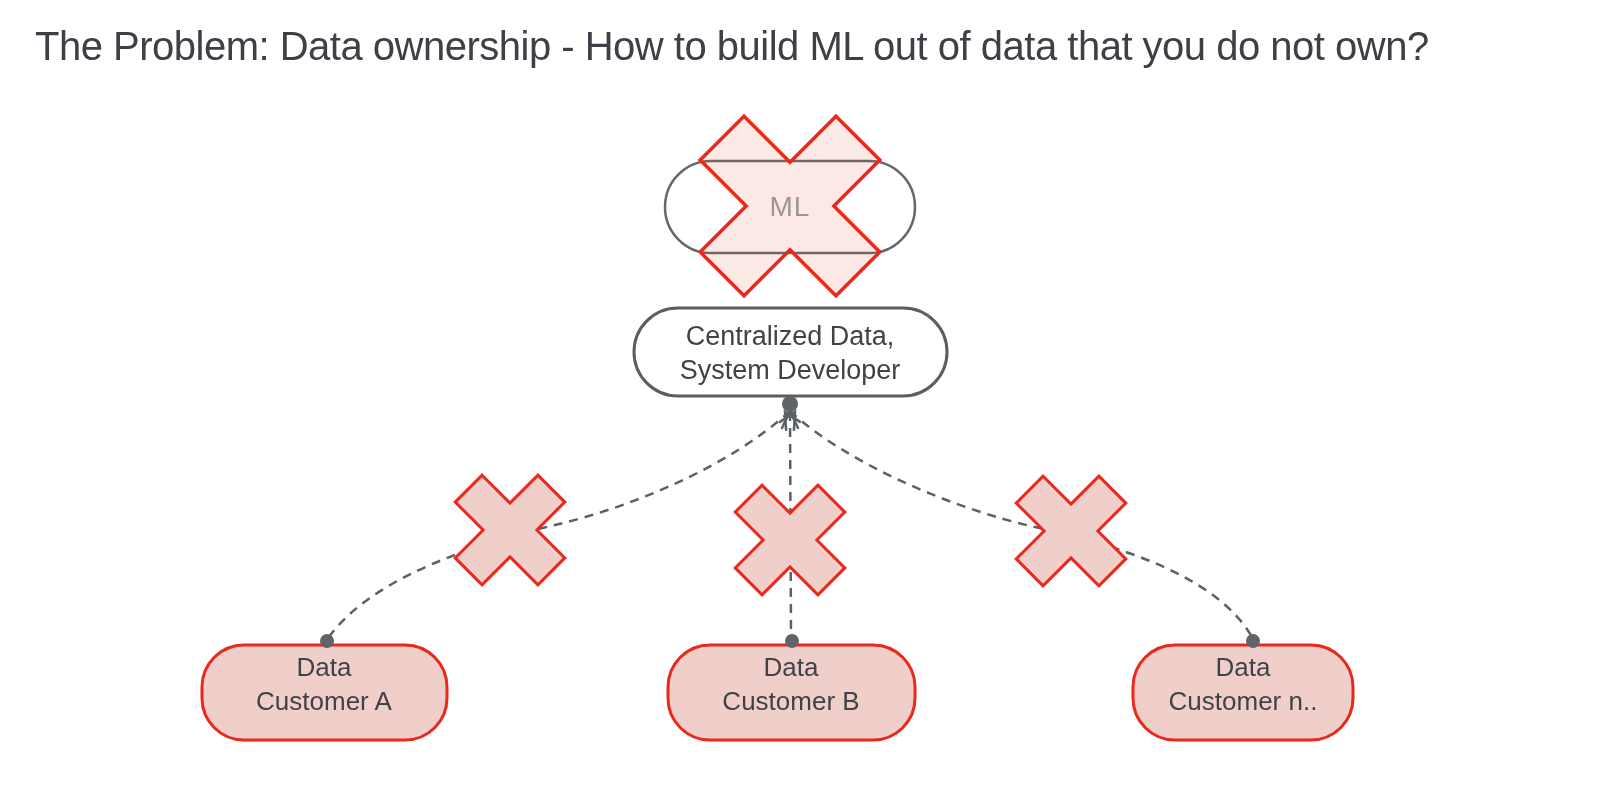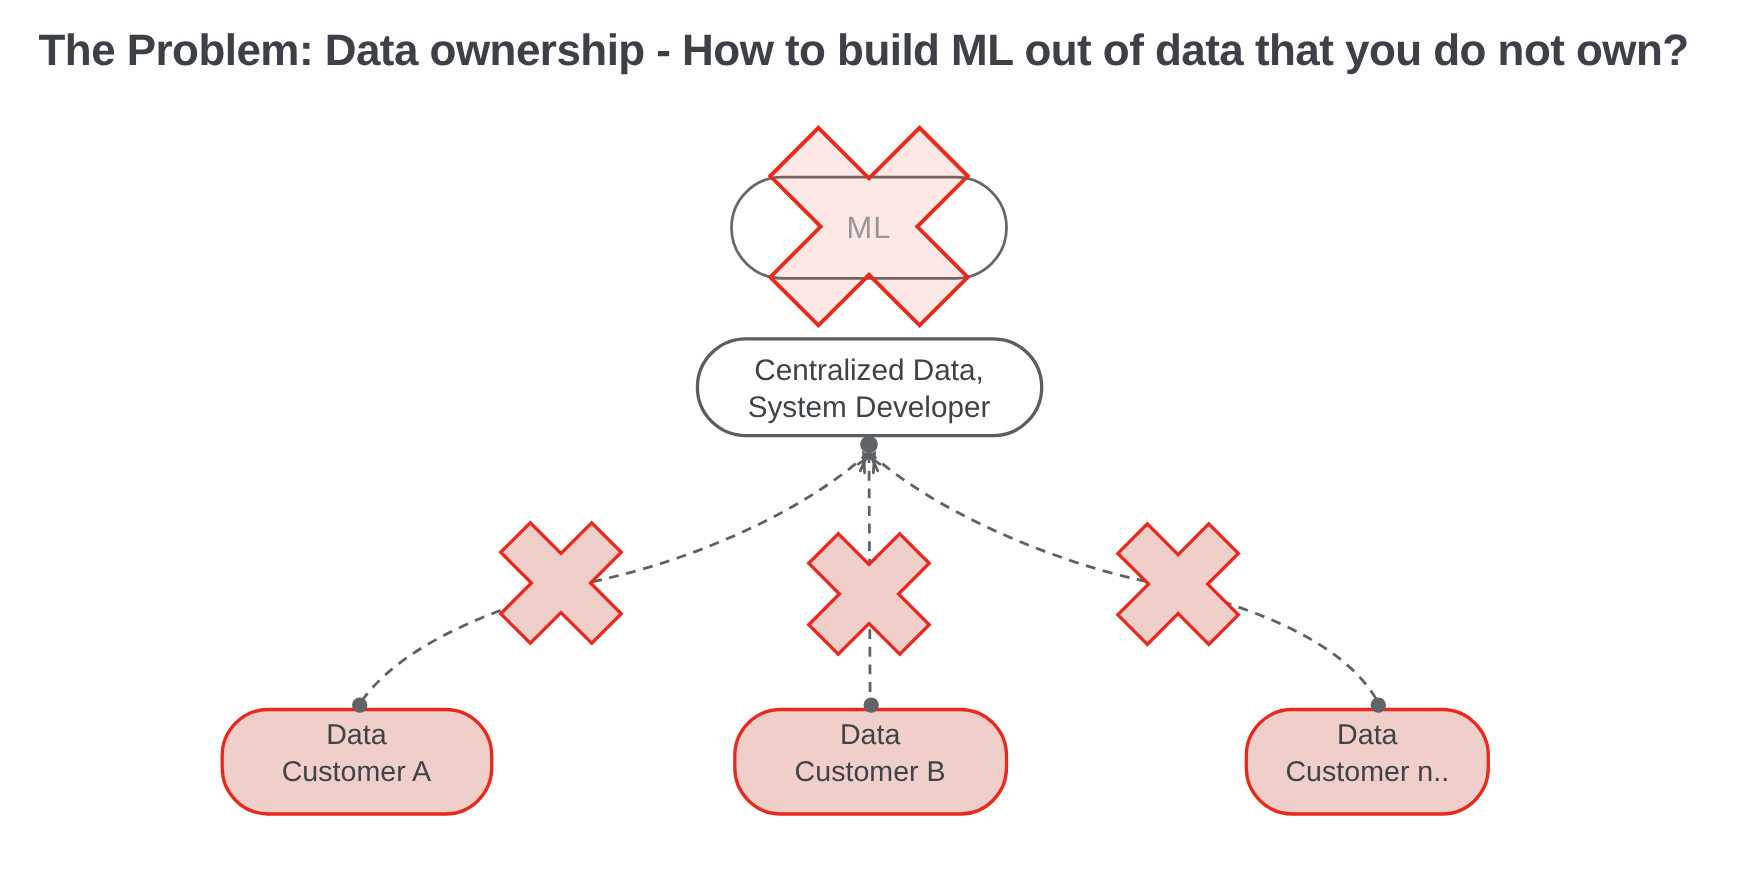--- a/index.html
+++ b/index.html
@@ -14,21 +14,21 @@
     background: #ffffff;
     overflow: hidden;
     font-family: "Liberation Sans", sans-serif;
   }
   .page-title {
     position: absolute;
     left: 35px;
     top: 24px;
     width: 1540px;
     font-size: 40px;
-    font-weight: 700;
+    font-weight: 400;
     letter-spacing: -0.5px;
     color: #3d4147;
     white-space: nowrap;
   }
   svg { position: absolute; left: 0; top: 0; }
   .node-label {
     font-size: 26px;
     fill: #3f4347;
     text-anchor: middle;
   }

